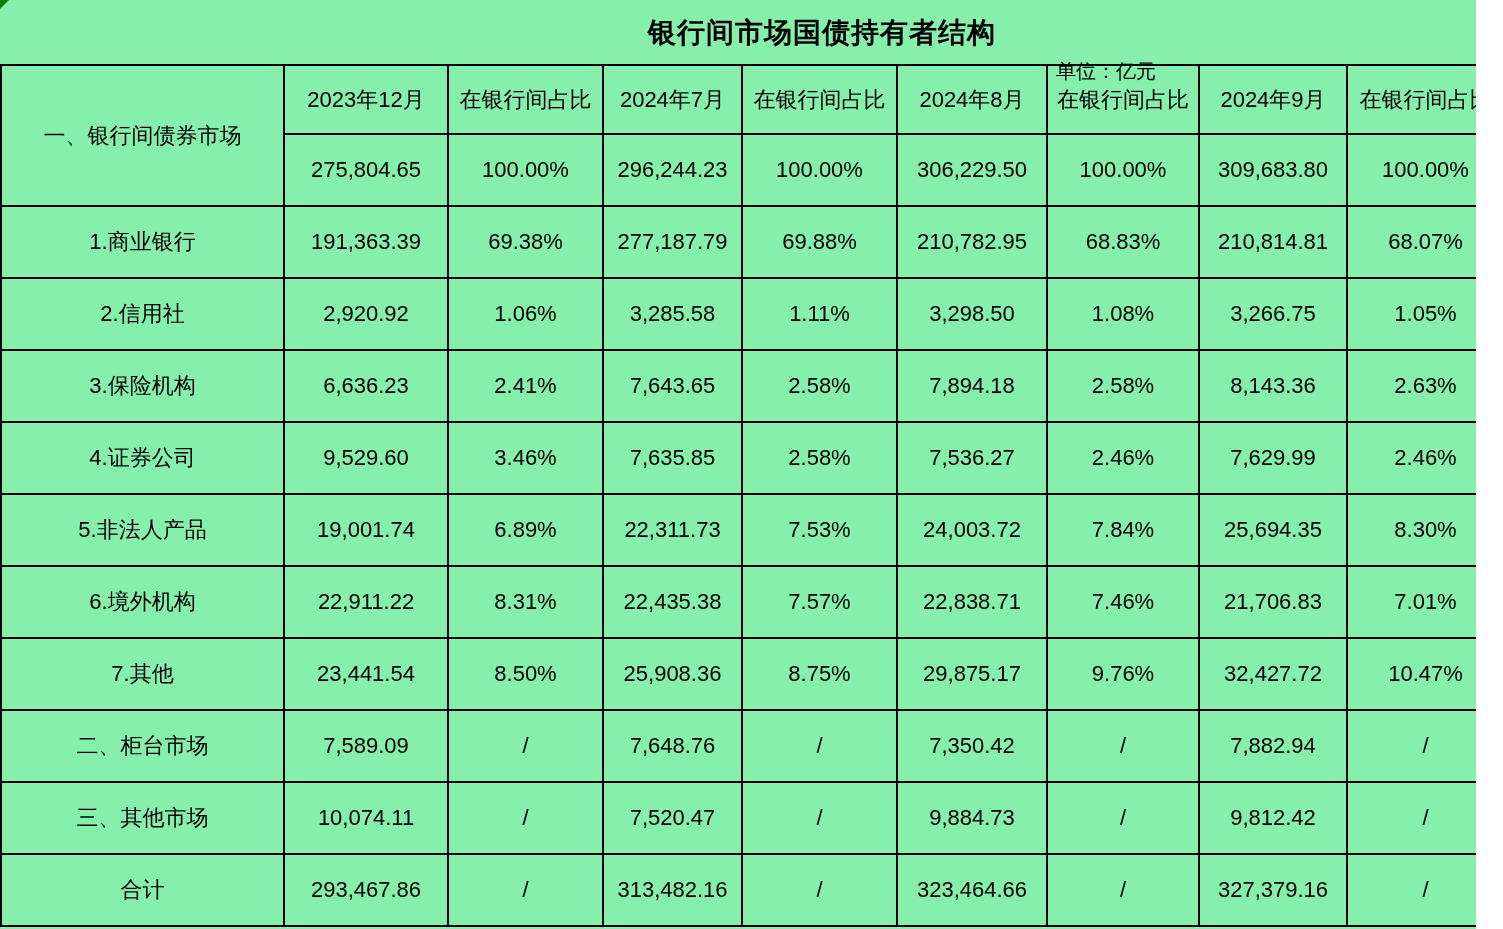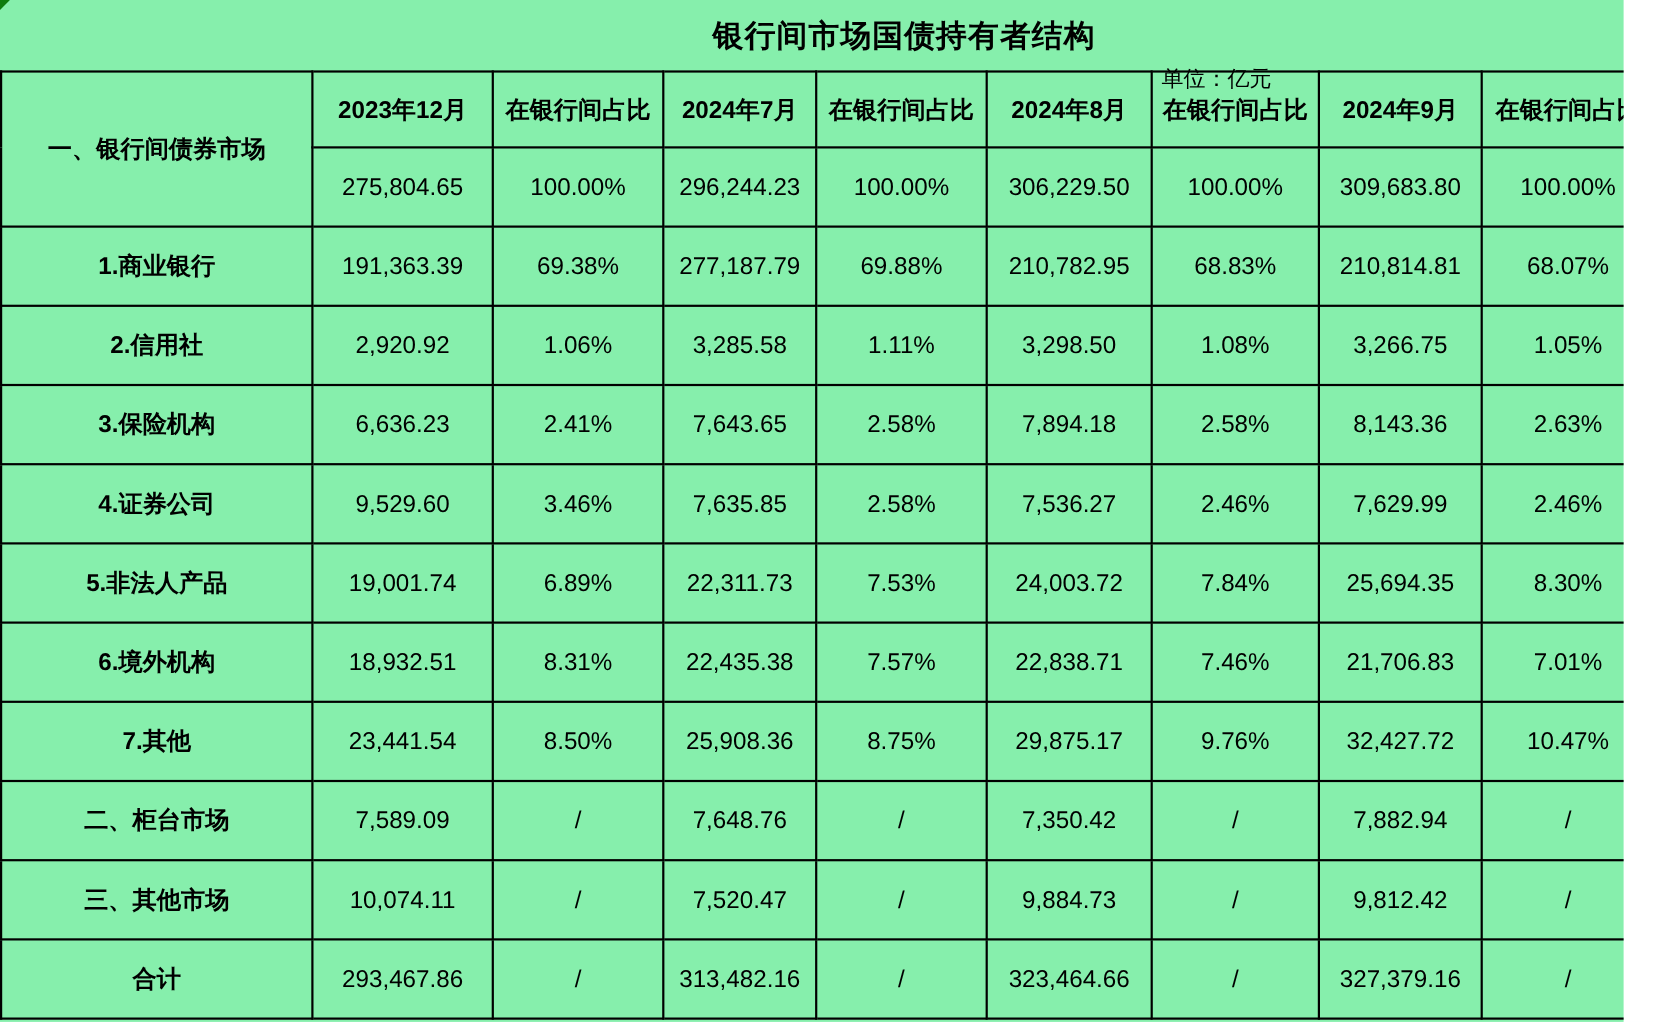--- a/index.html
+++ b/index.html
@@ -19,22 +19,22 @@
     position:absolute; left:1056px; top:22px; font-size:20px; white-space:nowrap;margin-top:36px;
   }
   table.main {
     position:absolute; top:64px; left:0; width:1503px;
     border-collapse:collapse; table-layout:fixed;
   }
   table.main td, table.main th {
     border:2px solid #000; text-align:center; vertical-align:middle;
     font-size:22px; padding:0 2px; overflow:hidden; white-space:nowrap;
   }
-  table.main th { font-weight:bold;margin-top:40px; }
-  td.label { font-weight:bold; }
+  table.main th { font-weight:normal;margin-top:40px; }
+  td.label { font-weight:normal; }
   tr.header-row { height:69px; }
   tr.data-row { height:72px; }
 </style>
 </head>
 <body>
 
 <div class="canvas">
   <div class="corner-marker"></div>
   <div class="doc-title">银行间市场国债持有者结构</div>
   <div class="unit-label">单位：亿元</div>
@@ -123,21 +123,21 @@
       <td>6.89%</td>
       <td>22,311.73</td>
       <td>7.53%</td>
       <td>24,003.72</td>
       <td>7.84%</td>
       <td>25,694.35</td>
       <td>8.30%</td>
     </tr>
     <tr class="data-row">
       <td class="label">6.境外机构</td>
-      <td>18,932.51</td>
+      <td>22,911.22</td>
       <td>8.31%</td>
       <td>22,435.38</td>
       <td>7.57%</td>
       <td>22,838.71</td>
       <td>7.46%</td>
       <td>21,706.83</td>
       <td>7.01%</td>
     </tr>
     <tr class="data-row">
       <td class="label">7.其他</td>

